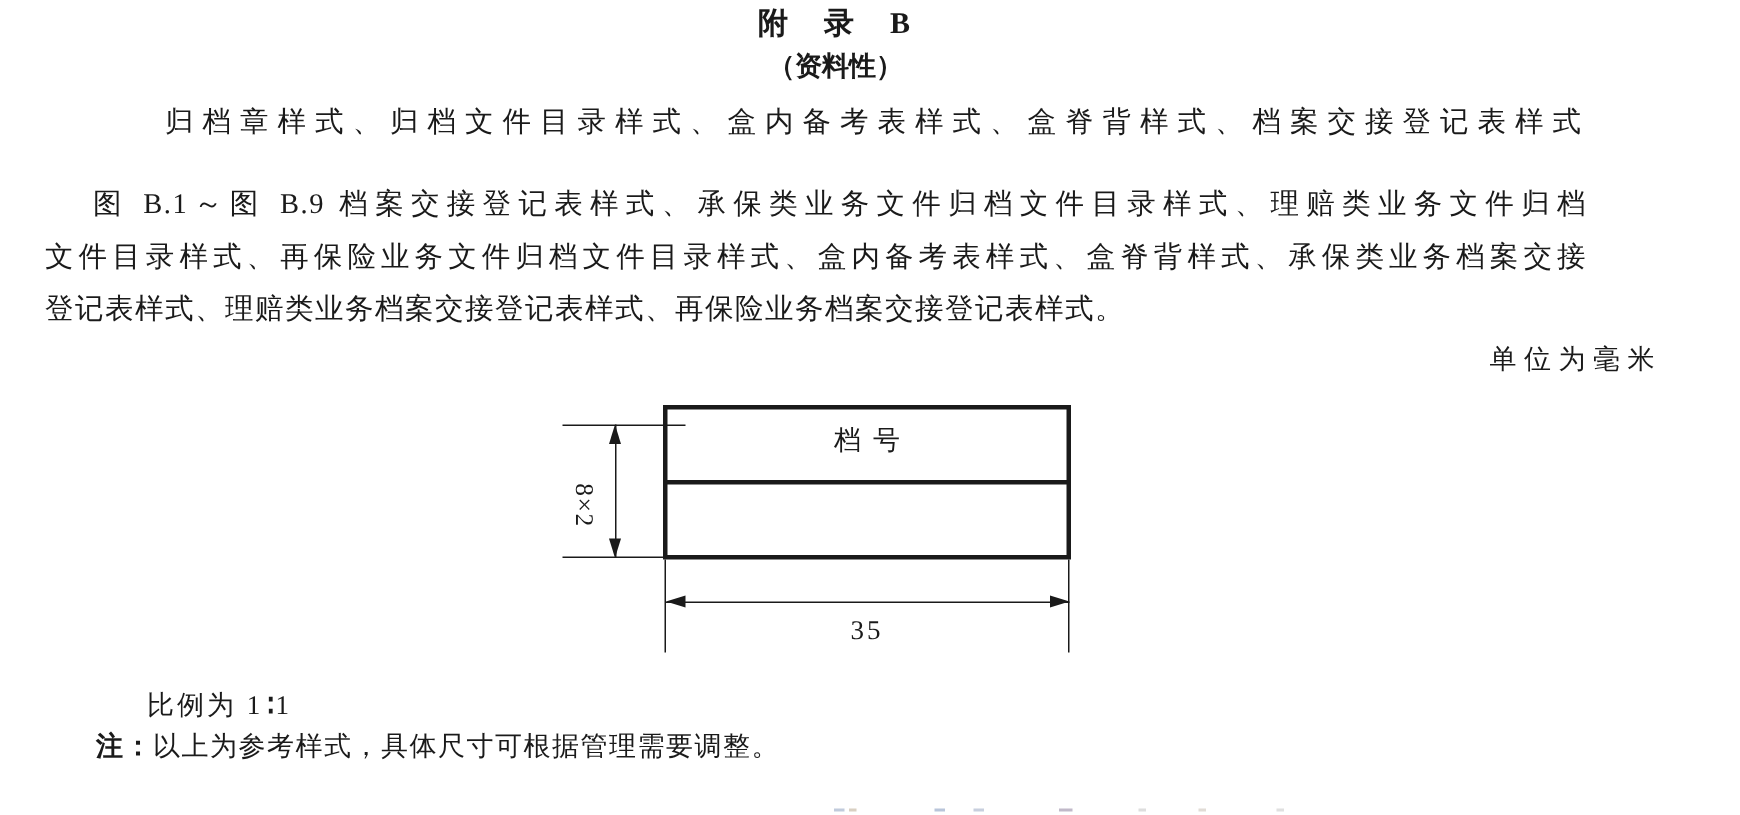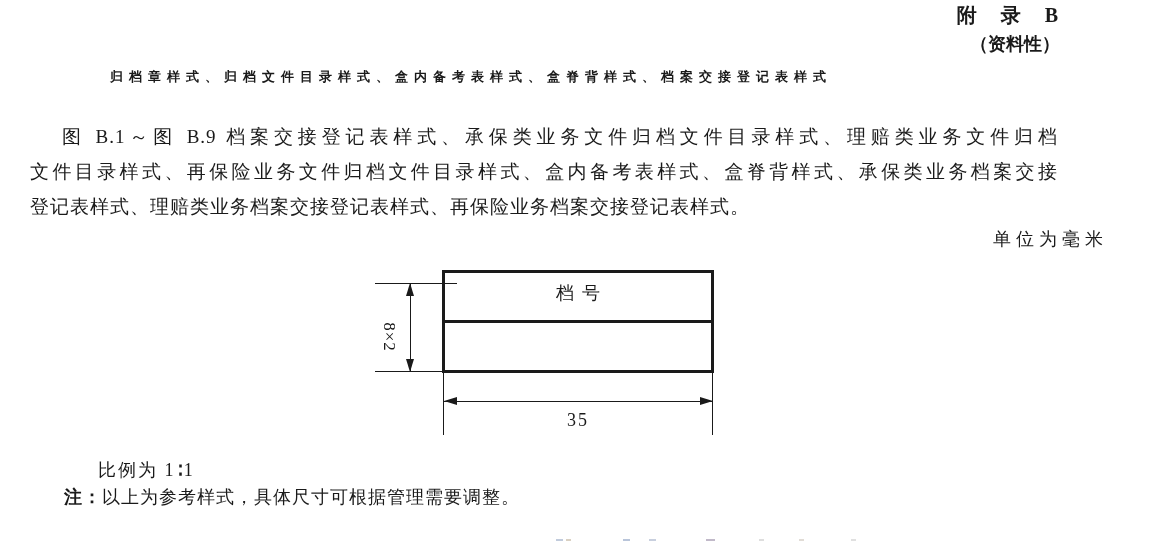--- a/index.html
+++ b/index.html
@@ -3,30 +3,30 @@
 <meta charset="utf-8">
 <style>
   * { margin:0; padding:0; box-sizing:border-box; }
   html,body { background:#ffffff; }
   .page {
     position:relative; width:1160px; height:543px; background:#ffffff;
     overflow:hidden; color:#1a1a1a;
     font-family:"Liberation Serif","DejaVu Serif",serif;
   }
   
-  .head-col { position:absolute; left:30px; width:1030px; text-align:right; }
+  .head-col { position:absolute; left:42px; width:1030px; text-align:center; }
   .appendix-title {
     top:2px; font-size:20px; font-weight:bold; letter-spacing:2px;
   }
   .appendix-type {
     top:32px; font-size:18px; font-weight:bold;
   }
   .section-title {
     position:absolute; left:110px; top:68px; white-space:nowrap;
-    font-size:13px; font-weight:bold; letter-spacing:6px;
+    font-size:19px; font-weight:normal; letter-spacing:6px;
   }
   
   .para { position:absolute; left:30px; top:119px; width:1028px; }
   .para-line {
     height:35px; line-height:35px; font-size:19px; letter-spacing:1px;
     text-align:justify; text-align-last:justify; white-space:nowrap;
   }
   .para-line.first { text-indent:32px; }
   .para-line.last  { text-align:right; text-align-last:left; }
   .unit-note {

